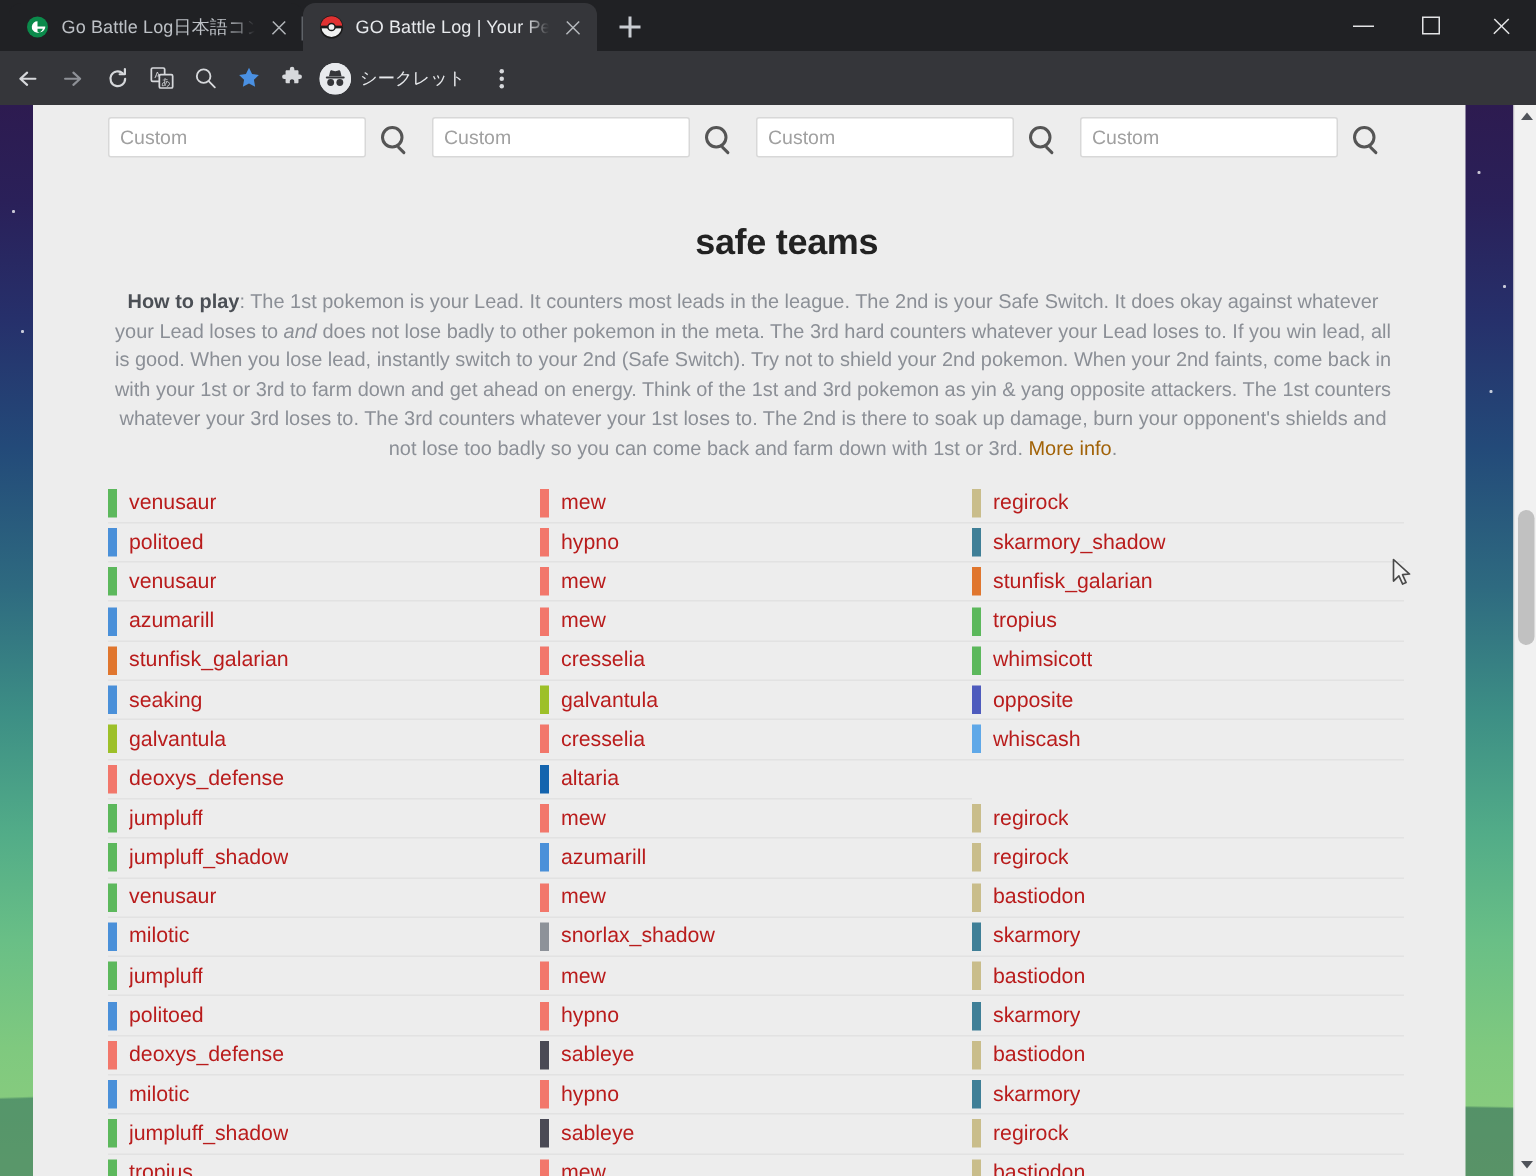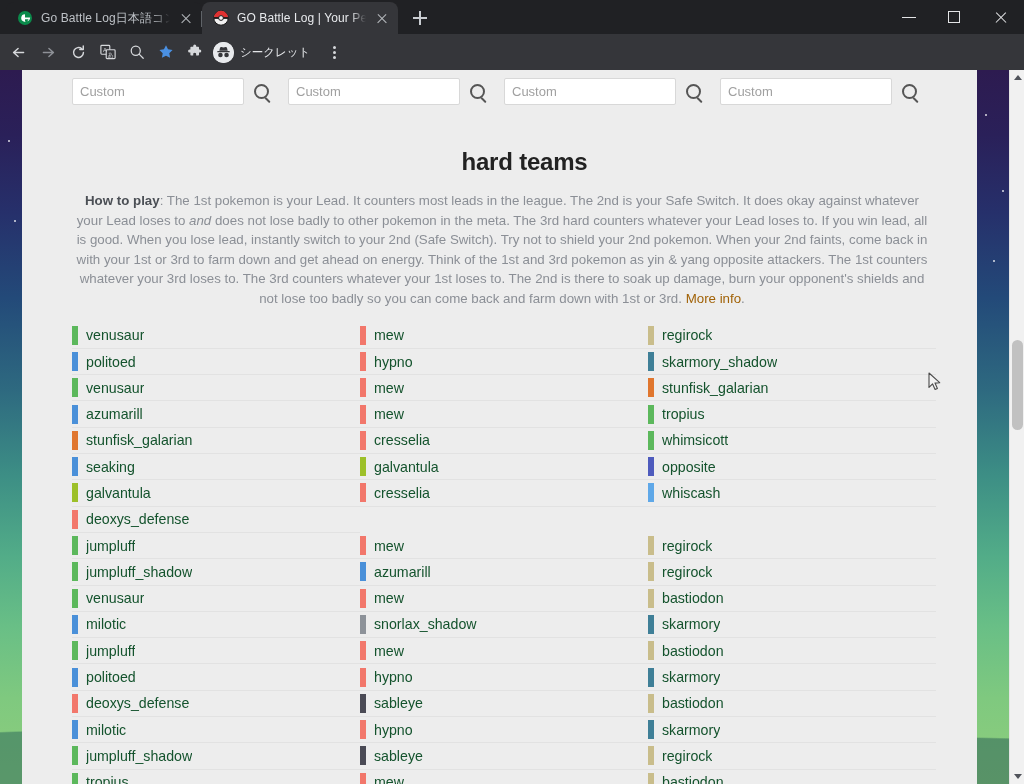--- a/index.html
+++ b/index.html
@@ -178,21 +178,21 @@
 
   
   .teams { margin: 14px 0 0 50px; width: 864px; }
   .trow { display: flex; }
   .tcell {
     width: 288px; height: 26.3px; display: flex; align-items: center;
     border-bottom: 1px solid #e2e2e2; padding-right: 14px;
   }
   .bar { width: 6px; height: 19px; flex: 0 0 6px; margin-right: 8px; }
   .pname {
-    font-size: 14.2px; color: #14532d; white-space: nowrap; overflow: hidden;
+    font-size: 14.2px; color: #b91c1c; white-space: nowrap; overflow: hidden;
   }
 
   
   .vscroll {
     position: absolute; right: 0; top: 70px; width: 15px; height: 714px;
     background: #f1f1f1; border-left: 1px solid #e4e4e4;
   }
   .vthumb {
     position: absolute; left: 2px; width: 11px; border-radius: 6px;
     background: #c1c1c1; top: 270px; height: 90px;
@@ -352,21 +352,21 @@
         <div class="searchcell">
           <div class="searchbox">Custom</div>
           <span class="mag"></span>
         </div>
         <div class="searchcell">
           <div class="searchbox">Custom</div>
           <span class="mag"></span>
         </div>
       </div>
 
-      <h1 class="title">hard teams</h1>
+      <h1 class="title">safe teams</h1>
 
       <p class="howto">
         <b>How to play</b><span>: </span><span>The 1st pokemon is your Lead. It counters most leads in the league. The 2nd is your Safe Switch. It does okay against whatever your Lead loses to </span><i>and</i><span> does not lose badly to other pokemon in the meta. The 3rd hard counters whatever your Lead loses to. If you win lead, all is good. When you lose lead, instantly switch to your 2nd (Safe Switch). Try not to shield your 2nd pokemon. When your 2nd faints, come back in with your 1st or 3rd to farm down and get ahead on energy. Think of the 1st and 3rd pokemon as yin &amp; yang opposite attackers. The 1st counters whatever your 3rd loses to. The 3rd counters whatever your 1st loses to. The 2nd is there to soak up damage, burn your opponent's shields and not lose too badly so you can come back and farm down with 1st or 3rd. </span><a href="#">More info</a><span>.</span>
       </p>
 
       <div class="teams" id="teams">
           <div class="trow">
             <div class="tcell">
               <span class="bar" style="background: rgb(92, 184, 92);"></span>
               <span class="pname">venusaur</span>
@@ -461,20 +461,24 @@
             </div>
             <div class="tcell">
               <span class="bar" style="background: rgb(95, 168, 232);"></span>
               <span class="pname">whiscash</span>
             </div>
           </div>
           <div class="trow">
             <div class="tcell">
               <span class="bar" style="background: rgb(242, 119, 107);"></span>
               <span class="pname">deoxys_defense</span>
+            </div>
+            <div class="tcell">
+              <span class="bar" style="background: rgb(20, 100, 174);"></span>
+              <span class="pname">altaria</span>
             </div>
           </div>
           <div class="trow">
             <div class="tcell">
               <span class="bar" style="background: rgb(92, 184, 92);"></span>
               <span class="pname">jumpluff</span>
             </div>
             <div class="tcell">
               <span class="bar" style="background: rgb(242, 119, 107);"></span>
               <span class="pname">mew</span>

